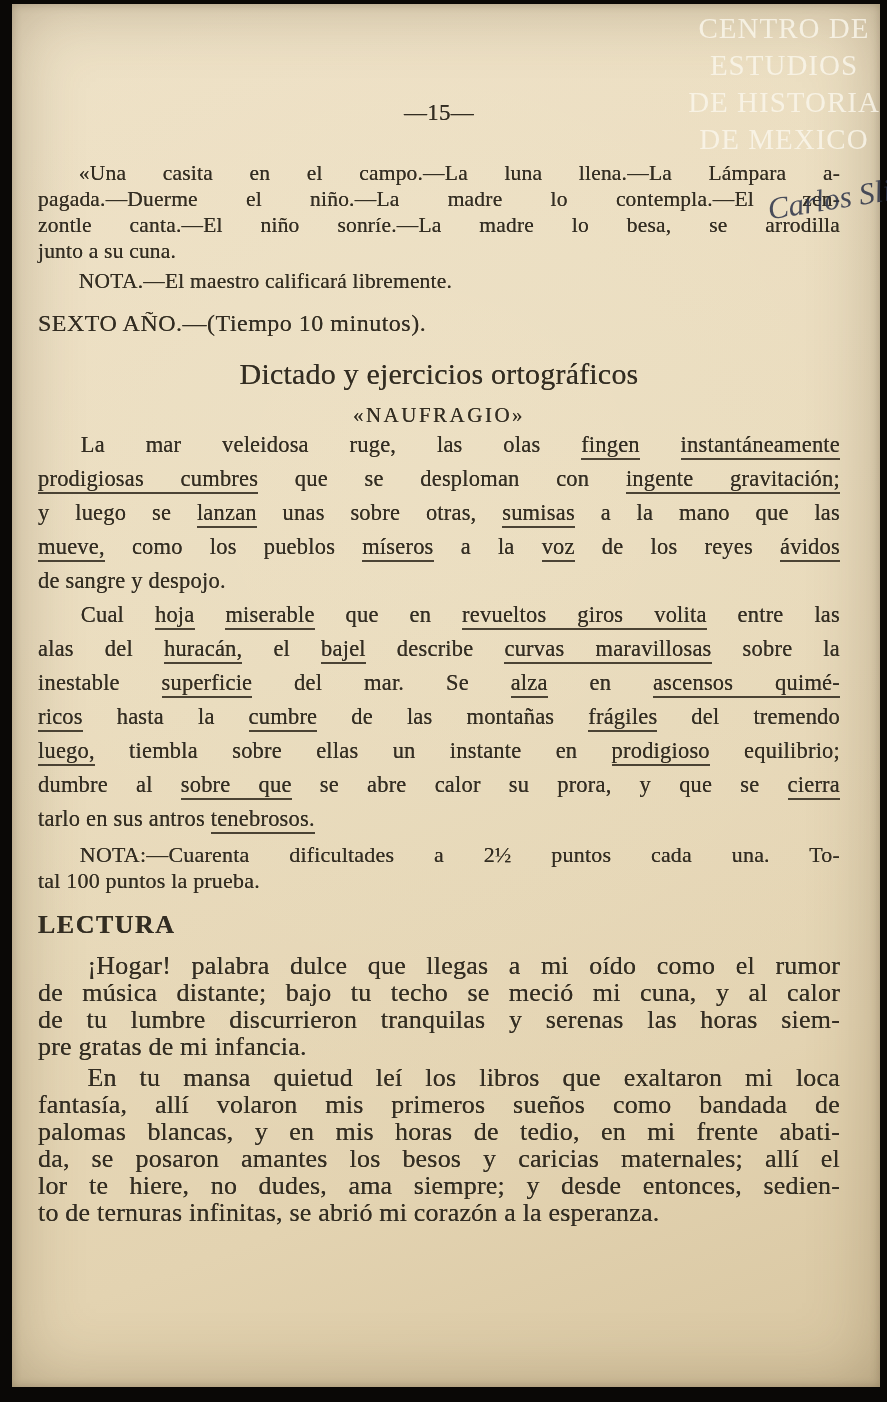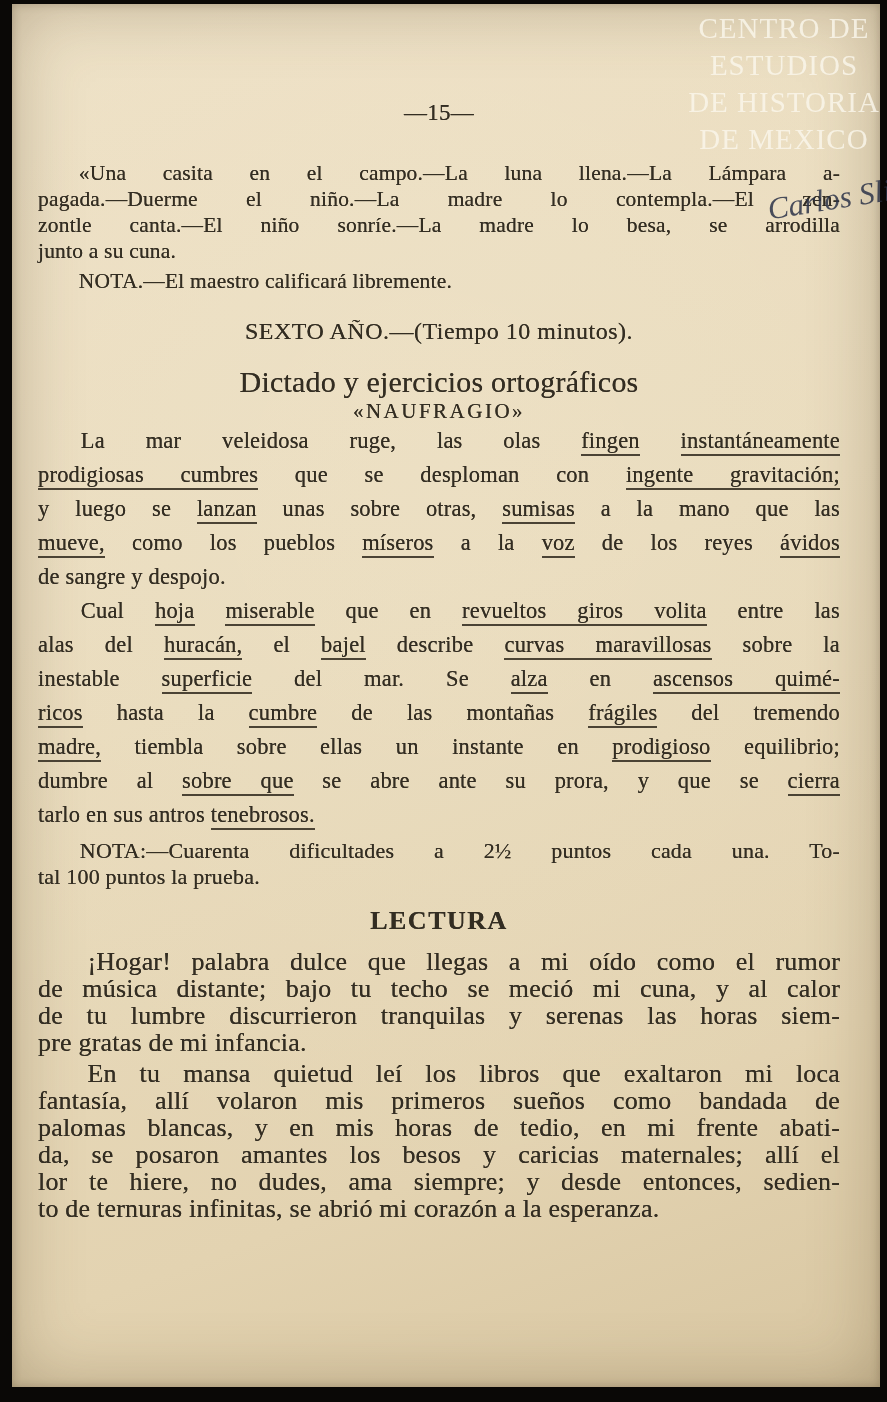--- a/index.html
+++ b/index.html
@@ -19,26 +19,26 @@
 
   .page-number { text-align:center; font-size:23px; margin-bottom:34px; }
 
   .para .line { text-align:justify; text-align-last:justify; }
   .para .line.last { text-align-last:left; }
   .para .line:first-child { text-indent:1.9em;font-family:Liberation Serif, serif; }
   .u { border-bottom:2px solid rgba(52,46,33,0.88); padding-bottom:1px; }
 
   .p-intro { font-size:21.5px; line-height:26px; }
   .p-nota1 { font-size:21.5px; line-height:26px; margin-top:4px; }
-  .h-sexto { text-align:center; font-size:24px; letter-spacing:0.5px; margin-top:24px;font-family:Liberation Serif, serif; }
+  .h-sexto { font-size:24px; letter-spacing:0.5px; margin-top:16px;font-family:Liberation Serif, serif; }
   .h-dictado { text-align:center; font-size:30px; margin-top:20px; }
-  .h-nauf { text-align:center; font-size:21px; letter-spacing:2.5px; }
+  .h-nauf { text-align:center; font-size:21px; letter-spacing:2.5px; margin-top:12px; }
   .p-dict { font-size:22.5px; line-height:34px; }
   .p-nota2 { font-size:22px; line-height:26px; margin-top:6px; }
-  .h-lectura { text-align:center; font-size:26px; font-weight:bold; letter-spacing:1.5px; margin-top:16px; }
+  .h-lectura { text-align:left; font-size:26px; font-weight:bold; letter-spacing:1.5px; margin-top:16px; }
   .p-lect { font-size:26px; line-height:27px; }
   .p-lect1 { margin-top:12px; }
   .p-lect2 { margin-top:4px; }
 
   .watermark { position:absolute; top:6px; right:0; width:192px; text-align:center; z-index:5;
     color:rgba(250,246,236,0.82); font-size:29px; line-height:37px; letter-spacing:1px; }
   .foundation { margin-top:3px; font-family:"Liberation Sans","DejaVu Sans",sans-serif;
     font-size:20px; letter-spacing:7px; color:rgba(250,246,236,0.72); white-space:nowrap; }
   .signature { position:absolute; top:176px; right:-34px; z-index:6;
     transform:rotate(-9deg); font-style:italic; font-size:31px;
@@ -84,22 +84,22 @@
           <div class="line"><span>y luego se </span><span class="u">lanzan</span><span> unas sobre otras, </span><span class="u">sumisas</span><span> a la mano que las</span></div>
           <div class="line"><span class="u">mueve,</span><span> como los pueblos </span><span class="u">míseros</span><span> a la </span><span class="u">voz</span><span> de los reyes </span><span class="u">ávidos</span></div>
           <div class="line last"><span>de sangre y despojo.</span></div>
         </div>
 
       <div class="para p-dict">
           <div class="line"><span>Cual </span><span class="u">hoja</span><span> </span><span class="u">miserable</span><span> que en </span><span class="u">revueltos giros volita</span><span> entre las</span></div>
           <div class="line"><span>alas del </span><span class="u">huracán,</span><span> el </span><span class="u">bajel</span><span> describe </span><span class="u">curvas maravillosas</span><span> sobre la</span></div>
           <div class="line"><span>inestable </span><span class="u">superficie</span><span> del mar. Se </span><span class="u">alza</span><span> en </span><span class="u">ascensos quimé-</span></div>
           <div class="line"><span class="u">ricos</span><span> hasta la </span><span class="u">cumbre</span><span> de las montañas </span><span class="u">frágiles</span><span> del tremendo</span></div>
-          <div class="line"><span class="u">madre,</span><span> tiembla sobre ellas un instante en </span><span class="u">prodigioso</span><span> equilibrio;</span></div>
-          <div class="line"><span>dumbre al </span><span class="u">sobre que</span><span> se abre ante su prora, y que se </span><span class="u">cierra</span></div>
+          <div class="line"><span class="u">luego,</span><span> tiembla sobre ellas un instante en </span><span class="u">prodigioso</span><span> equilibrio;</span></div>
+          <div class="line"><span>dumbre al </span><span class="u">sobre que</span><span> se abre calor su prora, y que se </span><span class="u">cierra</span></div>
           <div class="line last"><span>tarlo en sus antros </span><span class="u">tenebrosos.</span></div>
         </div>
 
       <div class="para p-nota2">
           <div class="line"><span>NOTA:—Cuarenta dificultades a 2½ puntos cada una.  To-</span></div>
           <div class="line last"><span>tal 100 puntos la prueba.</span></div>
         </div>
 
       <div class="h-lectura">LECTURA</div>
 

